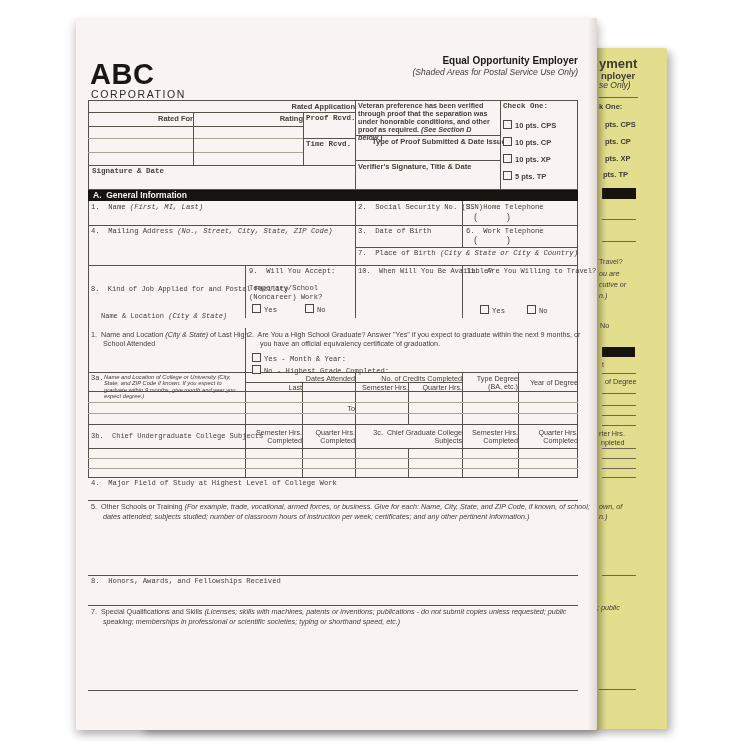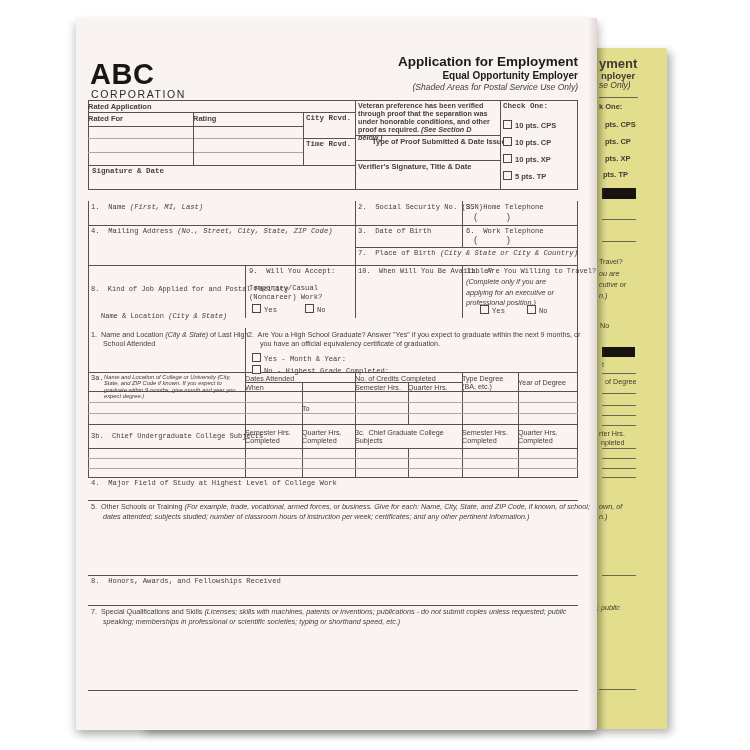--- a/index.html
+++ b/index.html
@@ -38,21 +38,21 @@
   
   .bar{position:absolute;left:12px;width:490px;background:#17140f;color:#f7f3ef;
        font-weight:bold;font-size:8.5px;line-height:11px;padding-left:5px;
        box-sizing:border-box;white-space:pre;}
 
   
   .t{position:absolute;font-size:7.2px;line-height:9px;white-space:pre-wrap;}
   .nw{white-space:pre;font-family:Liberation Mono, monospace;}
   .b{font-weight:bold;font-size:7.5px;}
   .sm{font-size:7px;}
-  .ctr{text-align:left;}
+  .ctr{text-align:right;}
   .it{font-style:italic;}
   .tiny{font-size:5.8px;line-height:6.4px;}
   .hang{padding-left:12px;text-indent:-12px;}
   .lh10{line-height:10px;}
   .cb{display:inline-block;width:7px;height:7px;border:1px solid #4e473e;
       vertical-align:-1px;margin-right:3px;background:#f9f3f1;}
   .opt{position:absolute;font-weight:bold;font-size:7.5px;white-space:pre;}
   .paren{position:absolute;font-size:9px;white-space:pre;}
 
   
@@ -108,21 +108,20 @@
     <span class="cf cf-is" style="left:457px;top:555px">; public</span>
     <div class="cl" style="left:459px;top:641px;width:37px"></div>
     <div class="seam"></div>
   </div>
 
   <div class="sheet-white">
 
     <div class="brand">ABC</div>
     <div class="brand-sub">CORPORATION</div>
     <div class="titleblock">
-      <div class="title">Application for Employment</div>
       <div class="subtitle">Equal Opportunity Employer</div>
       <div class="shaded-note">(Shaded Areas for Postal Service Use Only)</div>
     </div>
 
     <div class="box" style="left:12px;top:82px;width:490px;height:90px"></div>
     <div class="hl" style="left:12px;top:94px;width:267px"></div>
     <div class="hl" style="left:12px;top:108px;width:215px"></div>
     <div class="hl thin" style="left:12px;top:120px;width:215px"></div>
     <div class="hl thin" style="left:12px;top:134px;width:215px"></div>
     <div class="hl" style="left:227px;top:120px;width:52px"></div>
@@ -130,34 +129,35 @@
     <div class="vl" style="left:117px;top:94px;height:53px"></div>
     <div class="vl" style="left:227px;top:94px;height:53px"></div>
     <div class="vl" style="left:279px;top:82px;height:90px"></div>
     <div class="vl" style="left:424px;top:82px;height:90px"></div>
     <div class="hl" style="left:279px;top:117px;width:145px"></div>
     <div class="hl" style="left:279px;top:142px;width:145px"></div>
 
     <div class="t b ctr" style="left:12px;top:84px;width:267px">Rated Application</div>
     <div class="t b ctr" style="left:12px;top:96px;width:105px">Rated For</div>
     <div class="t b ctr" style="left:117px;top:96px;width:110px">Rating</div>
-    <div class="t b nw" style="left:230px;top:96px">City Rcvd.</div>
+    <div class="t b nw" style="left:230px;top:96px">Proof Rcvd.</div>
     <div class="t b nw" style="left:230px;top:122px">Time Rcvd.</div>
     <div class="t b nw" style="left:16px;top:149px">Signature &amp; Date</div>
 
     <div class="t b" style="left:282px;top:84px;width:138px;line-height:8px;font-size:7.2px"><span>Veteran preference has been verified through proof that the separation was under honorable conditions, and other proof as required. </span><span class="it">(See Section D below.)</span></div>
     <div class="t b" style="left:296px;top:119px;width:140px">Type of Proof Submitted &amp; Date Issued</div>
     <div class="t b" style="left:282px;top:144px;width:140px">Verifier's Signature, Title &amp; Date</div>
 
     <div class="t b nw" style="left:427px;top:84px">Check One:</div>
     <div class="opt" style="left:427px;top:102px"><span class="cb"></span><span>10 pts. CPS</span></div>
     <div class="opt" style="left:427px;top:119px"><span class="cb"></span><span>10 pts. CP</span></div>
     <div class="opt" style="left:427px;top:136px"><span class="cb"></span><span>10 pts. XP</span></div>
     <div class="opt" style="left:427px;top:153px"><span class="cb"></span><span>5 pts. TP</span></div>
 
+    <div class="bar" style="top:172px;height:11px">A.  General Information</div>
 
     <div class="vl" style="left:12px;top:183px;height:276px"></div>
     <div class="vl" style="left:501px;top:183px;height:276px"></div>
     <div class="hl" style="left:12px;top:207px;width:490px"></div>
     <div class="vl" style="left:279px;top:183px;height:64px"></div>
     <div class="vl" style="left:386px;top:183px;height:46px"></div>
     <div class="hl" style="left:279px;top:229px;width:223px"></div>
     <div class="hl" style="left:12px;top:247px;width:490px"></div>
     <div class="vl" style="left:169px;top:247px;height:53px"></div>
     <div class="vl" style="left:279px;top:247px;height:53px"></div>
@@ -171,26 +171,25 @@
     <div class="t nw" style="left:282px;top:209px">3.  Date of Birth</div>
     <div class="t nw" style="left:390px;top:209px">6.  Work Telephone</div>
     <div class="paren" style="left:398px;top:217px">(            )</div>
     <div class="t nw" style="left:282px;top:231px"><span>7.  Place of Birth </span><span class="it">(City &amp; State or City &amp; Country)</span></div>
 
     <div class="t sm" style="left:15px;top:249px;width:152px">
       <div class="nw">8.  Kind of Job Applied for and Postal Facility</div>
       <div class="nw" style="padding-left:10px"><span>Name &amp; Location </span><span class="it">(City &amp; State)</span></div>
     </div>
     <div class="t nw" style="left:173px;top:249px">9.  Will You Accept:</div>
-    <div class="t nw" style="left:173px;top:266px">Temporary/Casual</div>
+    <div class="t nw" style="left:173px;top:266px">Temporary/School</div>
     <div class="t nw" style="left:173px;top:275px">(Noncareer) Work?</div>
     <div class="t nw" style="left:176px;top:286px"><span class="cb"></span><span>Yes</span><span style="display:inline-block;width:28px"></span><span class="cb"></span><span>No</span></div>
     <div class="t nw sm" style="left:282px;top:249px">10.  When Will You Be Available?</div>
     <div class="t nw sm" style="left:390px;top:249px">11.  Are You Willing to Travel?</div>
-    <div class="t it" style="left:390px;top:259px;width:108px;line-height:10.5px">(Complete only if you are applying for an executive or professional position.)</div>
     <div class="t nw" style="left:404px;top:287px"><span class="cb"></span><span>Yes</span><span style="display:inline-block;width:22px"></span><span class="cb"></span><span>No</span></div>
 
 
     <div class="vl" style="left:169px;top:310px;height:44px"></div>
     <div class="hl" style="left:12px;top:354px;width:490px"></div>
     <div class="t hang" style="left:15px;top:312px;width:150px"><span>1.  Name and Location </span><span class="it">(City &amp; State)</span><span> of Last High School Attended</span></div>
     <div class="t hang" style="left:172px;top:312px;width:326px">2.  Are You a High School Graduate? Answer "Yes" if you expect to graduate within the next 9 months, or you have an official equivalency certificate of graduation.</div>
     <div class="t nw" style="left:176px;top:335px"><span class="cb"></span><span>Yes - Month &amp; Year:</span></div>
     <div class="t nw" style="left:176px;top:347px"><span class="cb"></span><span>No - Highest Grade Completed:</span></div>
 
@@ -202,21 +201,21 @@
     <div class="vl" style="left:442px;top:354px;height:52px"></div>
     <div class="hl" style="left:169px;top:364px;width:217px"></div>
     <div class="hl" style="left:12px;top:373px;width:490px"></div>
     <div class="hl thin" style="left:12px;top:384px;width:490px"></div>
     <div class="hl thin" style="left:12px;top:395px;width:490px"></div>
     <div class="hl" style="left:12px;top:406px;width:490px"></div>
 
     <div class="t nw sm" style="left:15px;top:356px">3a.</div>
     <div class="t tiny it" style="left:28px;top:356px;width:138px">Name and Location of College or University (City, State, and ZIP Code if known. If you expect to graduate within 9 months, give month and year you expect degree.)</div>
     <div class="t ctr" style="left:169px;top:356px;width:110px">Dates Attended</div>
-    <div class="t ctr" style="left:169px;top:365px;width:57px">When</div>
+    <div class="t ctr" style="left:169px;top:365px;width:57px">Last</div>
     <div class="t ctr" style="left:226px;top:386px;width:53px">To</div>
     <div class="t ctr" style="left:279px;top:356px;width:107px">No. of Credits Completed</div>
     <div class="t ctr" style="left:279px;top:365px;width:53px">Semester Hrs.</div>
     <div class="t ctr" style="left:332px;top:365px;width:54px">Quarter Hrs.</div>
     <div class="t ctr" style="left:386px;top:356px;width:56px">Type Degree</div>
     <div class="t ctr" style="left:386px;top:364px;width:56px">(BA, etc.)</div>
     <div class="t ctr" style="left:442px;top:360px;width:60px">Year of Degree</div>
 
     <div class="vl" style="left:169px;top:406px;height:53px"></div>
     <div class="vl" style="left:226px;top:406px;height:53px"></div>

